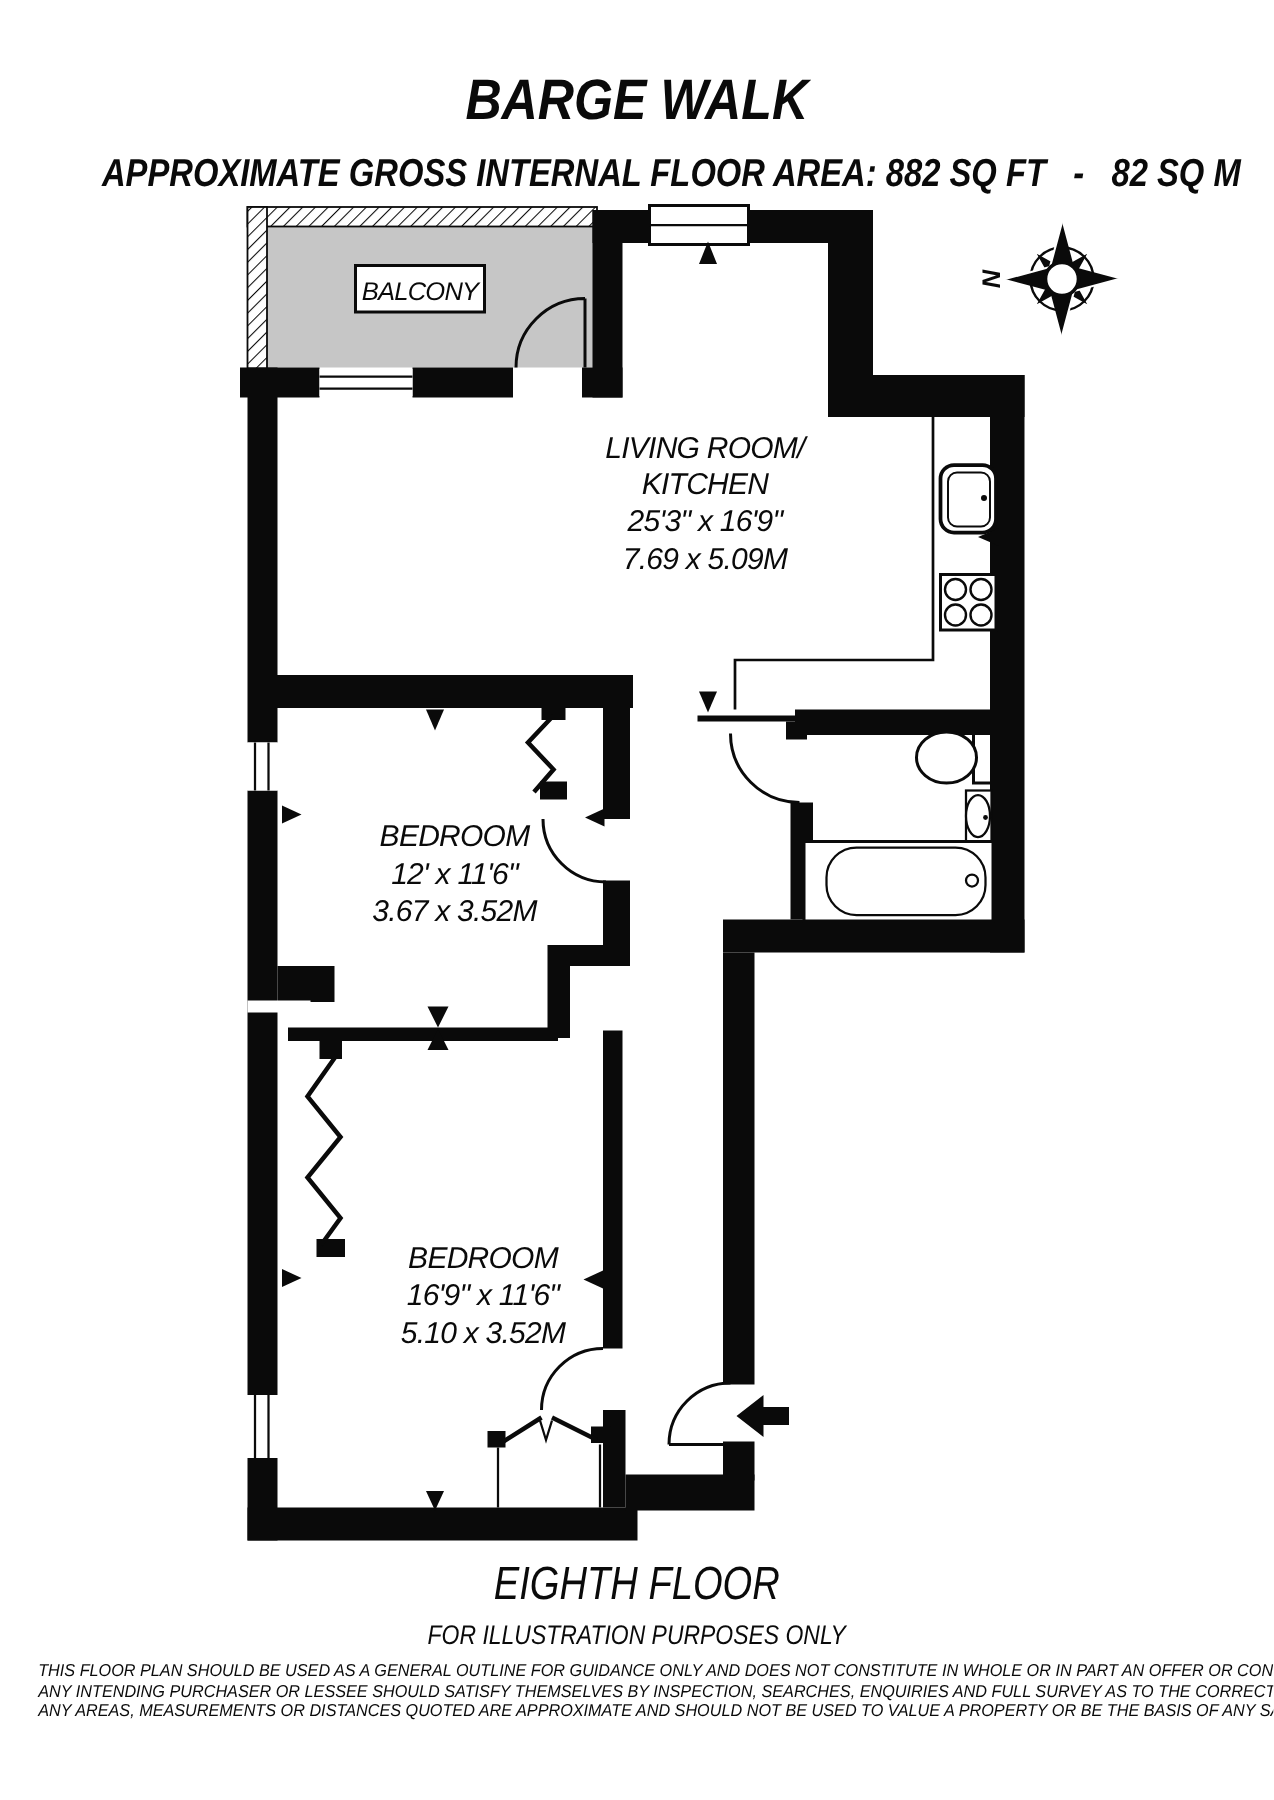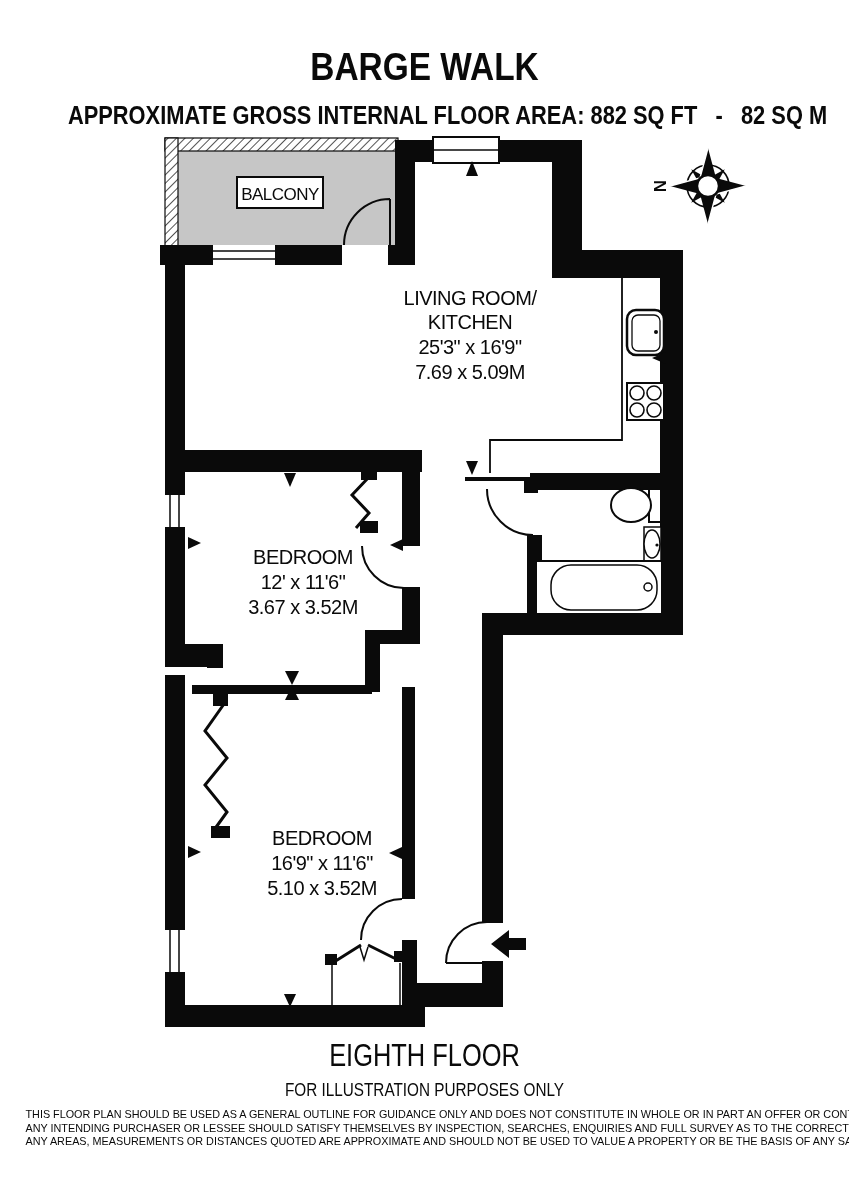--- a/index.html
+++ b/index.html
@@ -1,17 +1,17 @@
 <!DOCTYPE html>
 <html><head>
 <meta charset="utf-8">
 <style>
   html,body{margin:0;padding:0;background:#fff;}
   #page{position:relative;width:849px;height:1200px;background:#ffffff;overflow:hidden;
-        font-family:"Liberation Sans",sans-serif;color:#0a0a0a;}
+        font-family:"Liberation Sans",sans-serif;color:#0a0a0a;font-style:italic;}
   .abs{position:absolute;left:0;width:849px;text-align:center;}
   .title{top:46px;font-size:38px;font-weight:bold;transform:scaleX(.88);letter-spacing:0;}
   .subtitle{top:100px;font-size:26px;font-weight:bold;transform:scaleX(.84);white-space:pre;}
   .floor{top:1038px;font-size:31px;font-weight:400;transform:scaleX(.82);}
   .illu{top:1080px;font-size:18px;font-weight:400;transform:scaleX(.85);}
   .disc{top:1108px;font-size:11.5px;line-height:13.5px;font-weight:400;transform:scaleX(.94);}
   .disc div{white-space:nowrap;}
   svg{position:absolute;top:0;left:0;}
   svg text{font-family:"Liberation Sans",sans-serif;fill:#0a0a0a;}
   .roomlabel{font-size:20px;letter-spacing:-0.5px;}

